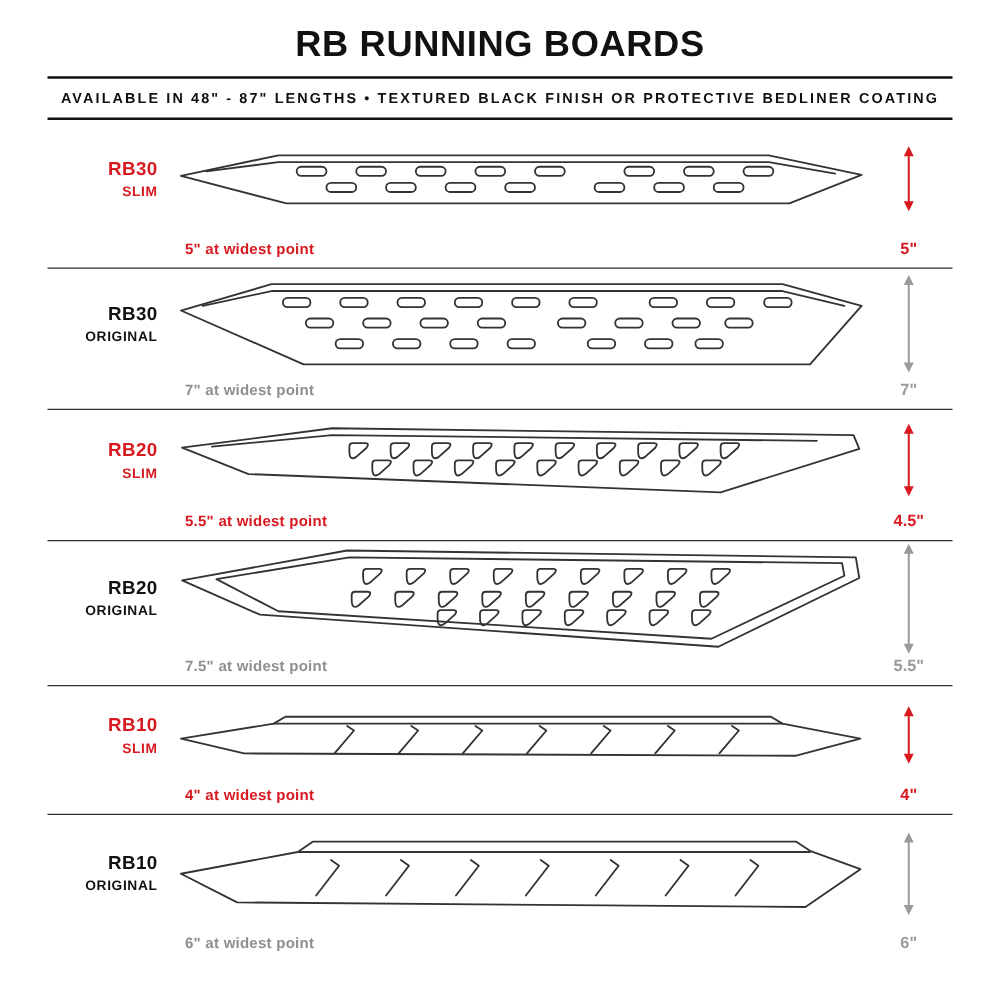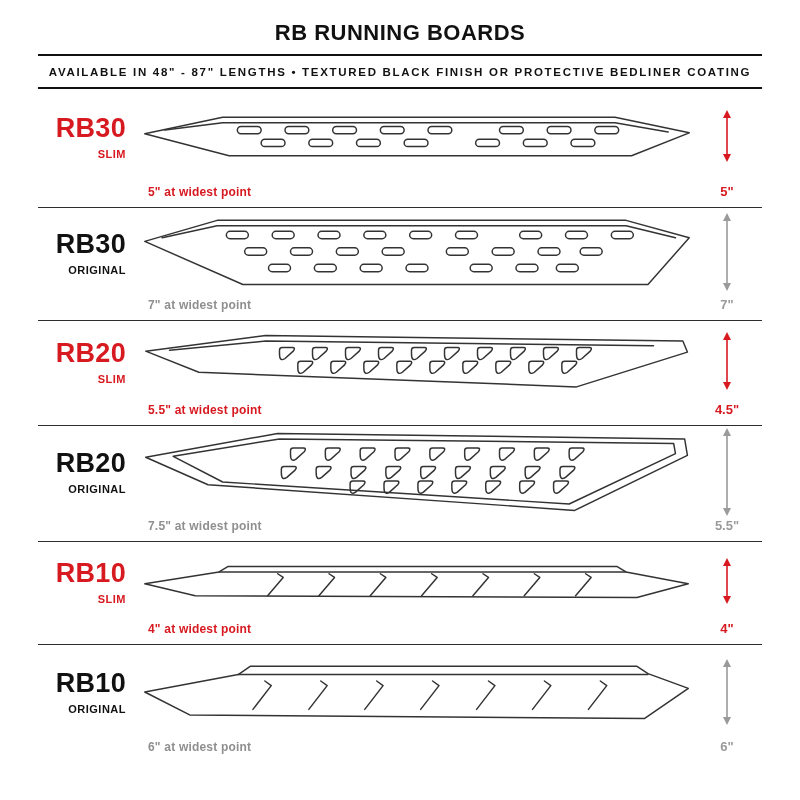--- a/index.html
+++ b/index.html
@@ -8,42 +8,42 @@
   body {
     background:#fff;
     font-family:"Liberation Sans", sans-serif;
     color:var(--ink);
     overflow:hidden;
   }
   .page { padding:20px 38px 0; }
 
   
   .title {
-    text-align:center; font-size:22px; font-weight:bold;
+    text-align:center; font-size:29px; font-weight:bold;
     letter-spacing:.5px; padding-bottom:8px; border-bottom:2px solid #111;
   }
   .subtitle {
     text-align:center; font-size:11.5px; font-weight:bold;
     letter-spacing:1.7px; padding:10px 0 9px; border-bottom:2px solid #111;
     white-space:nowrap;
   }
 
   
   .row {
     display:grid;
     grid-template-columns:104px 1fr 70px;
     grid-template-rows:1fr 24px;
     align-items:center;
   }
   .row + .row { border-top:1.5px solid #2e2e2e; }
   .r1{height:118px} .r2{height:113px} .r3{height:105px}
   .r4{height:116px} .r5{height:103px} .r6{height:118px}
 
   .label { grid-column:1; grid-row:1; text-align:right; padding-right:16px; }
-  .model { font-size:27px; font-weight:bold; letter-spacing:.3px; }
+  .model { font-size:15px; font-weight:bold; letter-spacing:.3px; }
   .variant { font-size:11px; font-weight:bold; letter-spacing:.5px; margin-top:4px; }
   .slim .label { color:var(--red); }
   .orig .label { color:#111; }
 
   .board { grid-column:2; grid-row:1; justify-self:center; align-self:center; width:100%; height:auto; display:block; }
   .board path, .board rect, .board use, .board line { fill:none; stroke:#333; stroke-width:1.6; stroke-linejoin:round; stroke-linecap:round; }
 
   .width-note {
     grid-column:2; grid-row:2; justify-self:start; align-self:end;
     padding:0 0 8px 6px; font-size:12px; font-weight:bold; letter-spacing:.2px;

